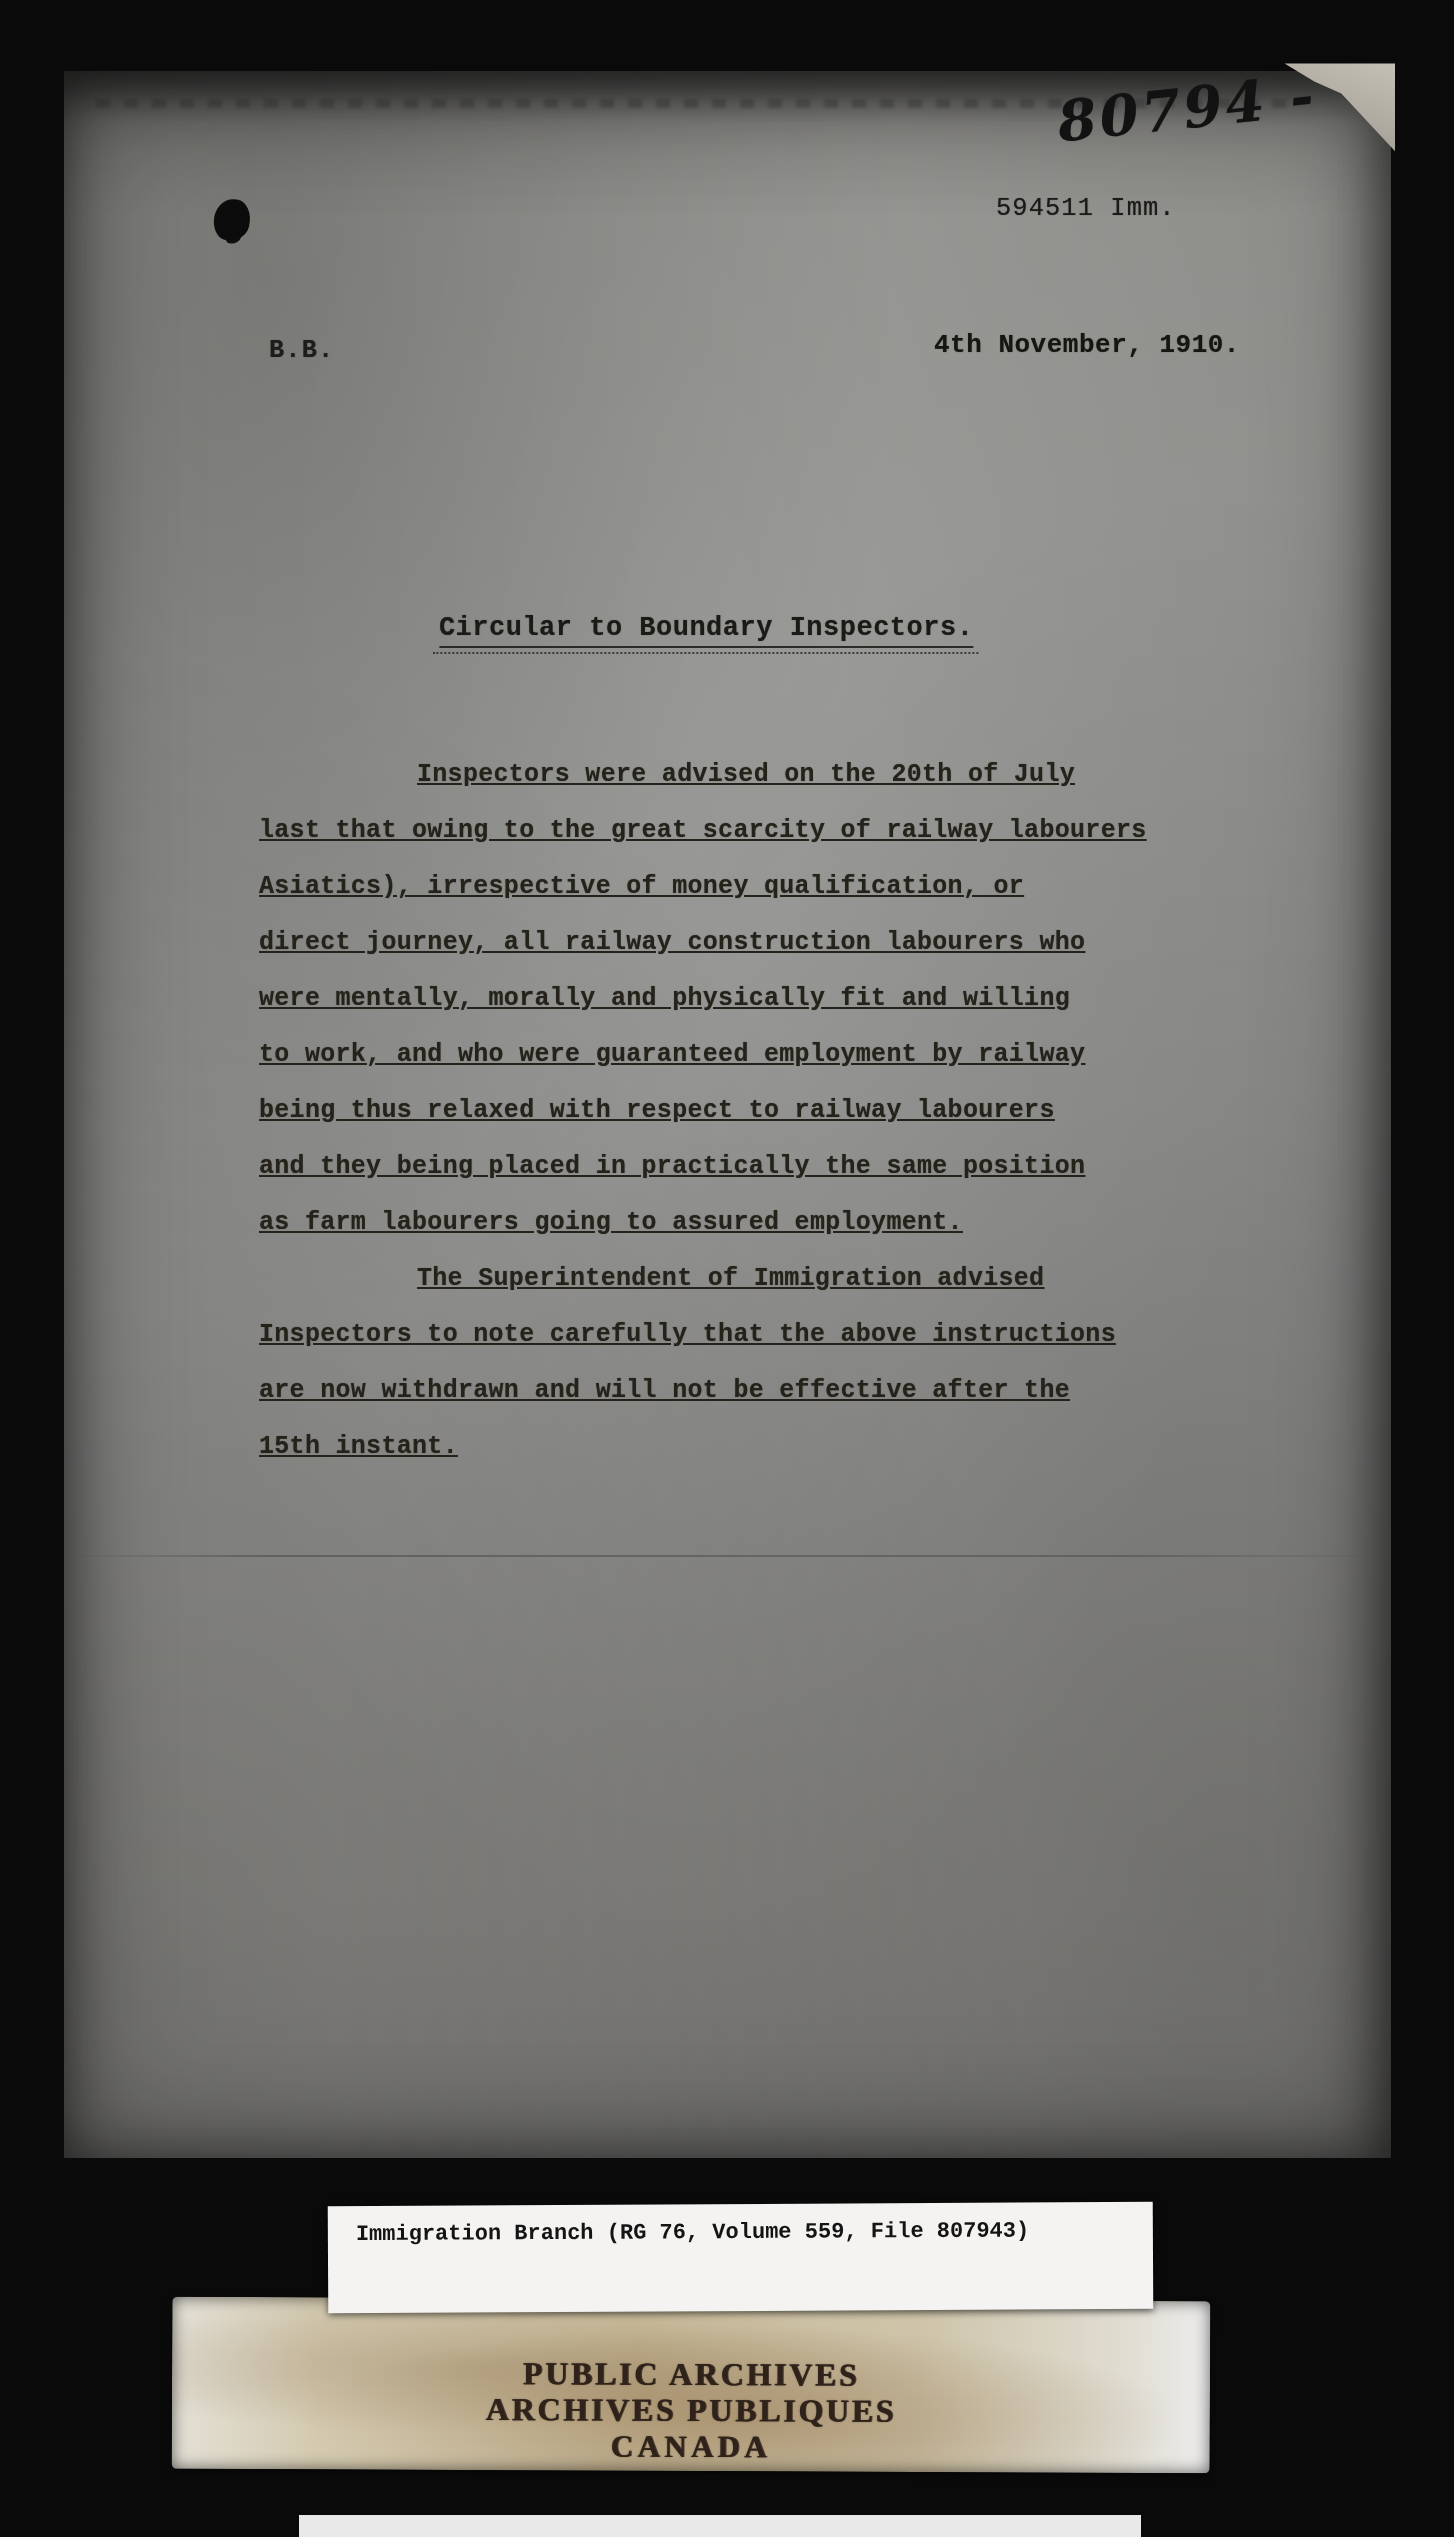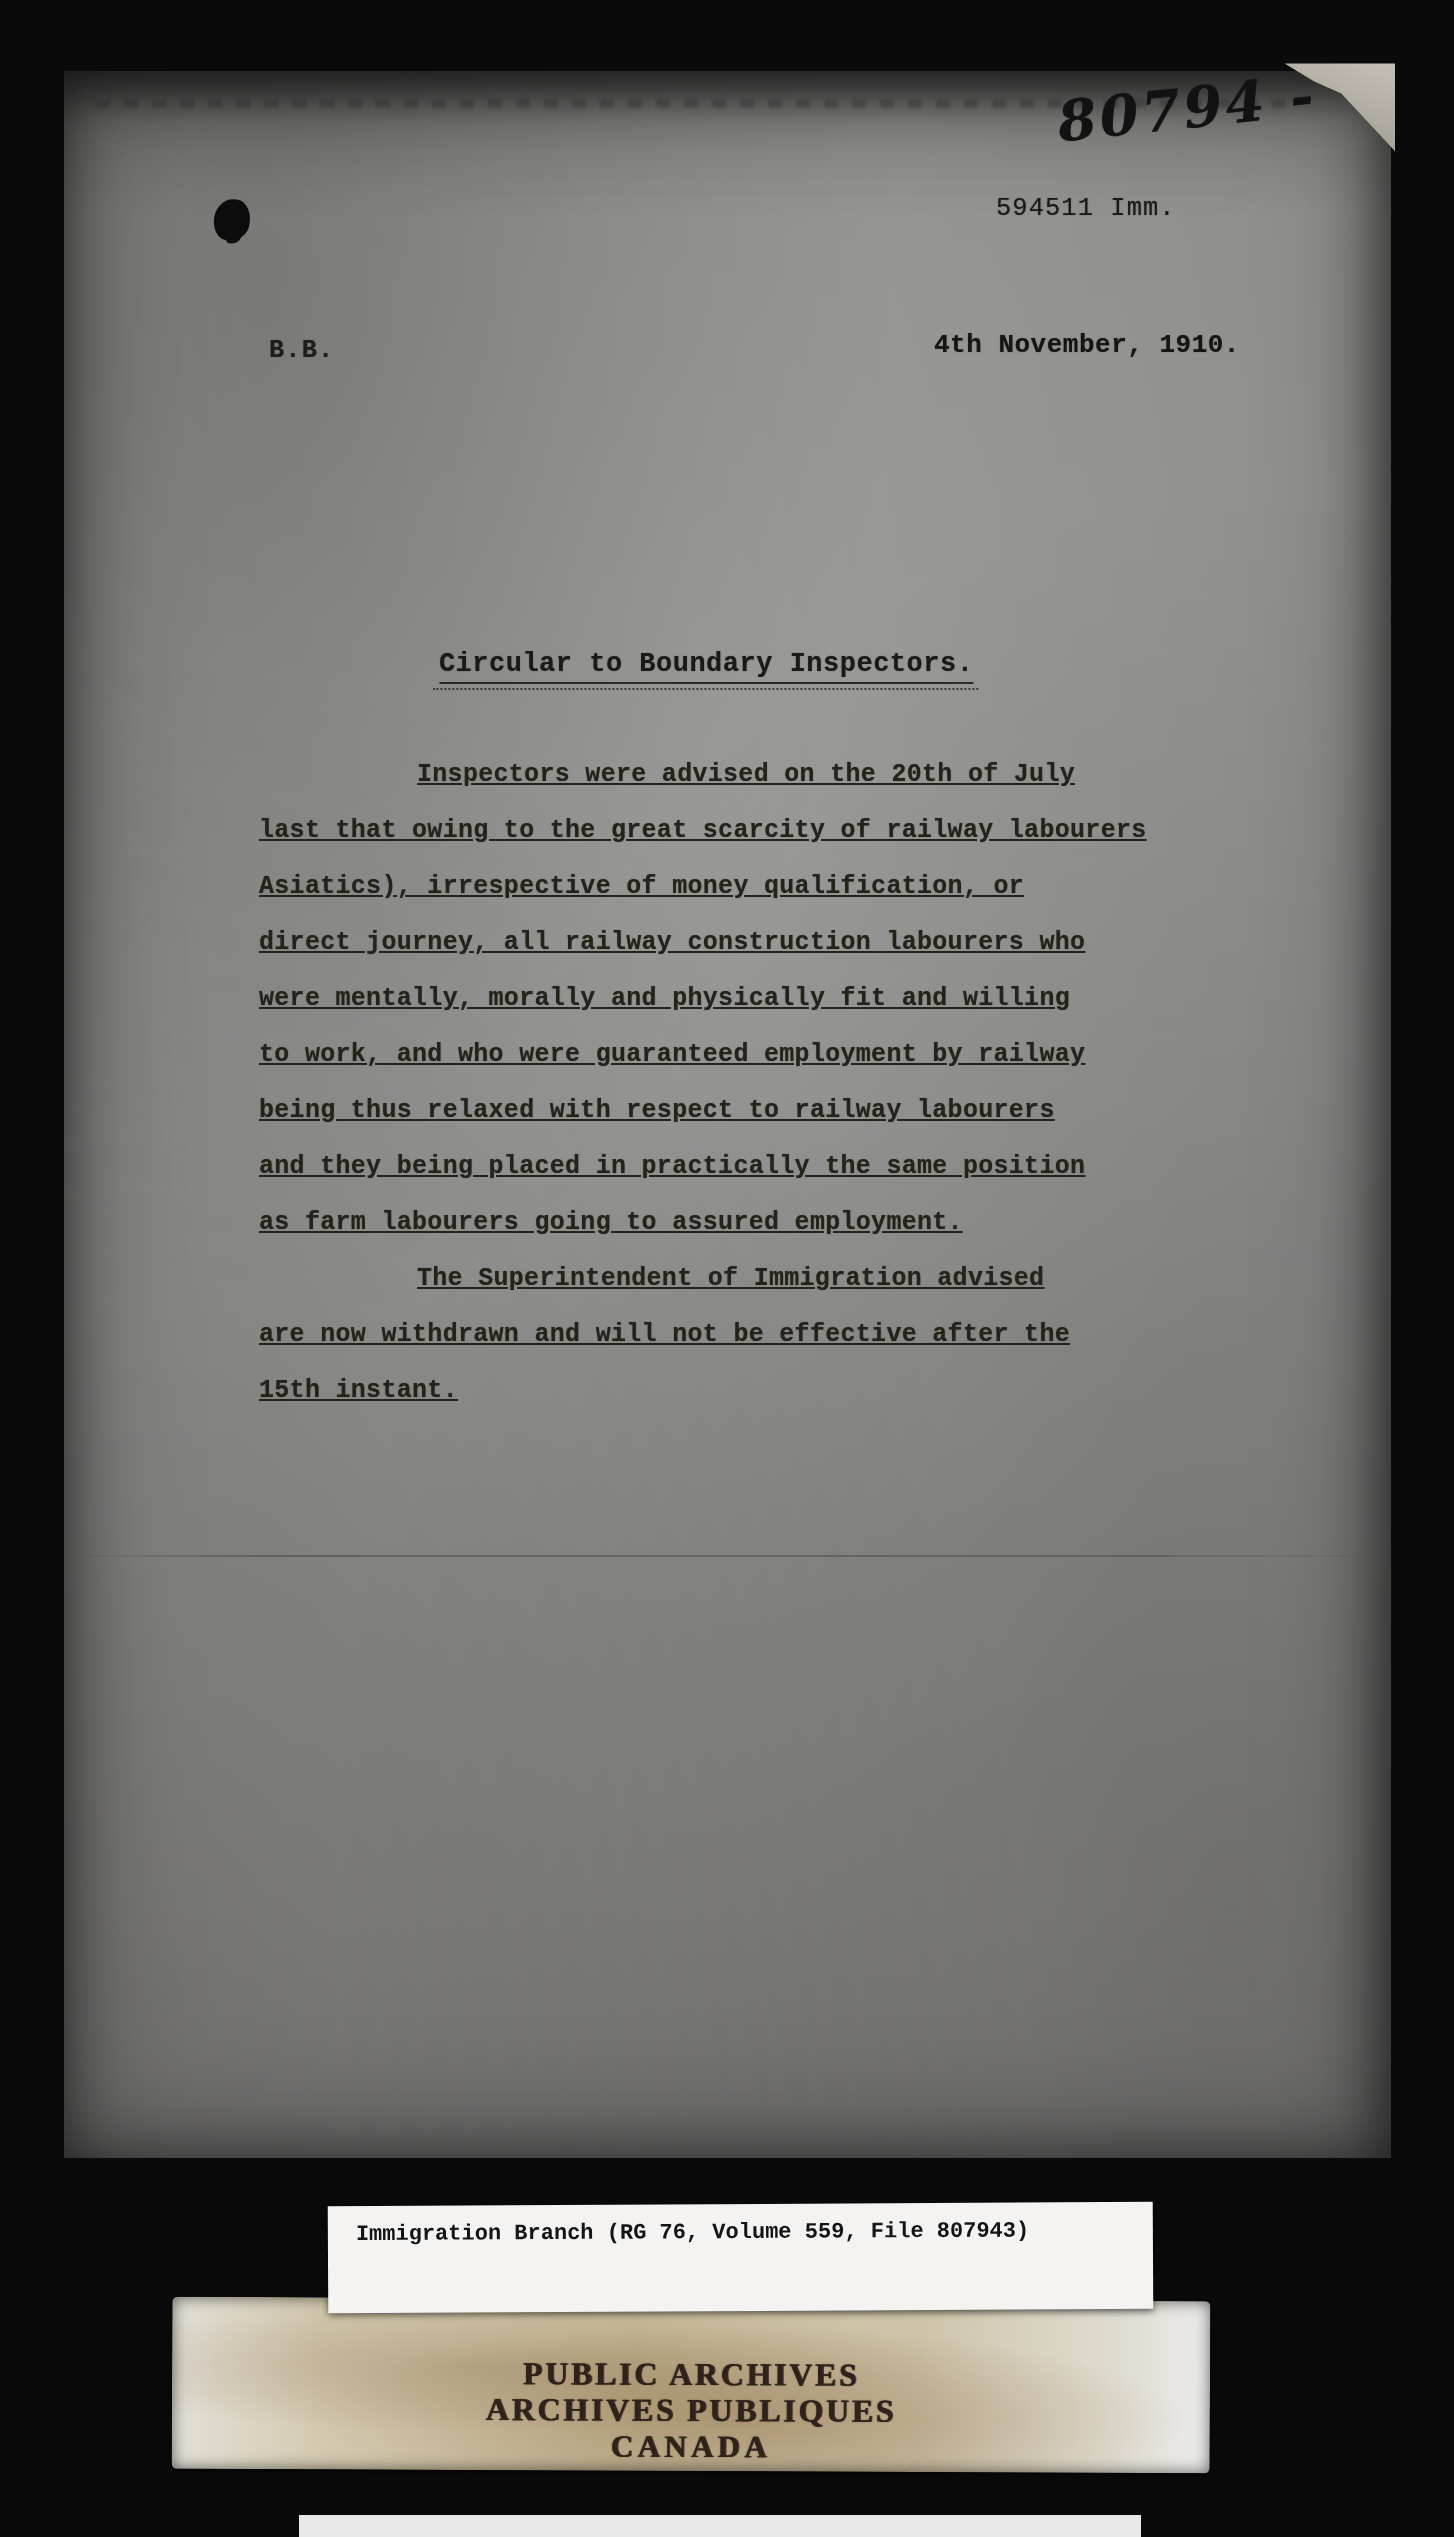--- a/index.html
+++ b/index.html
@@ -63,21 +63,21 @@
     position:absolute;left:870px;top:259px;font-size:26px;font-weight:700;
     letter-spacing:0.5px;text-shadow:0 0 1.1px rgba(10,10,10,.5);color:#17150f;
   }
   .title-wrap{
     position:absolute;left:50%;top:542px;transform:translateX(-54%);
     text-align:center;white-space:nowrap;
   }
   .title-text{
     display:inline-block;font-size:27px;font-weight:700;letter-spacing:0.5px;
     color:#1c1a15;text-shadow:0 0 1.1px rgba(10,10,10,.5);
-    border-bottom:2.2px solid rgba(25,23,18,.85);padding-bottom:3.2px;margin-top:36px;
+    border-bottom:2.2px solid rgba(25,23,18,.85);padding-bottom:3.2px;
   }
   .title-dotted{
     margin-top:3.8px;height:0;border-bottom:2.7px dotted rgba(30,28,22,.75);
     width:102%;margin-left:-1%;
   }
   .body-block{
     position:absolute;left:195px;top:676px;width:931px;
     font-size:25px;line-height:56px;font-weight:700;color:#242219;
     letter-spacing:0.3px;text-shadow:0 0 1.1px rgba(15,15,10,.45);
     white-space:nowrap;
@@ -146,20 +146,21 @@
       <div class="body-line indent">Inspectors were advised on the 20th of July</div>
       <div class="body-line">last that owing to the great scarcity of railway labourers</div>
       <div class="body-line">Asiatics), irrespective of money qualification, or</div>
       <div class="body-line">direct journey, all railway construction labourers who</div>
       <div class="body-line">were mentally, morally and physically fit and willing</div>
       <div class="body-line">to work, and who were guaranteed employment by railway</div>
       <div class="body-line">being thus relaxed with respect to railway labourers</div>
       <div class="body-line">and they being placed in practically the same position</div>
       <div class="body-line">as farm labourers going to assured employment.</div>
       <div class="body-line indent">The Superintendent of Immigration advised</div>
+      <div class="body-line">Inspectors to note carefully that the above instructions</div>
       <div class="body-line">are now withdrawn and will not be effective after the</div>
       <div class="body-line">15th instant.</div>
     </div>
   </div>
 
   <div class="stamp-strip">
     <div class="stamp-text stamp-line-1">PUBLIC ARCHIVES</div>
     <div class="stamp-text stamp-line-2">ARCHIVES PUBLIQUES</div>
     <div class="stamp-text stamp-line-3">CANADA</div>
   </div>

